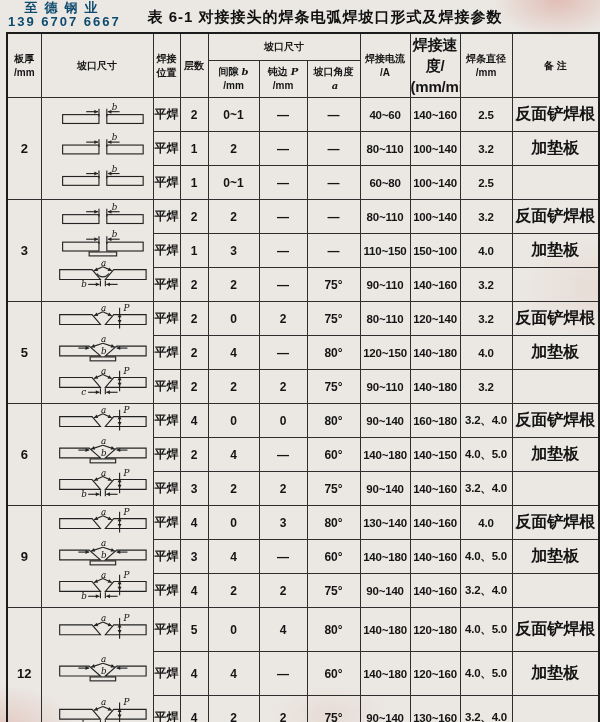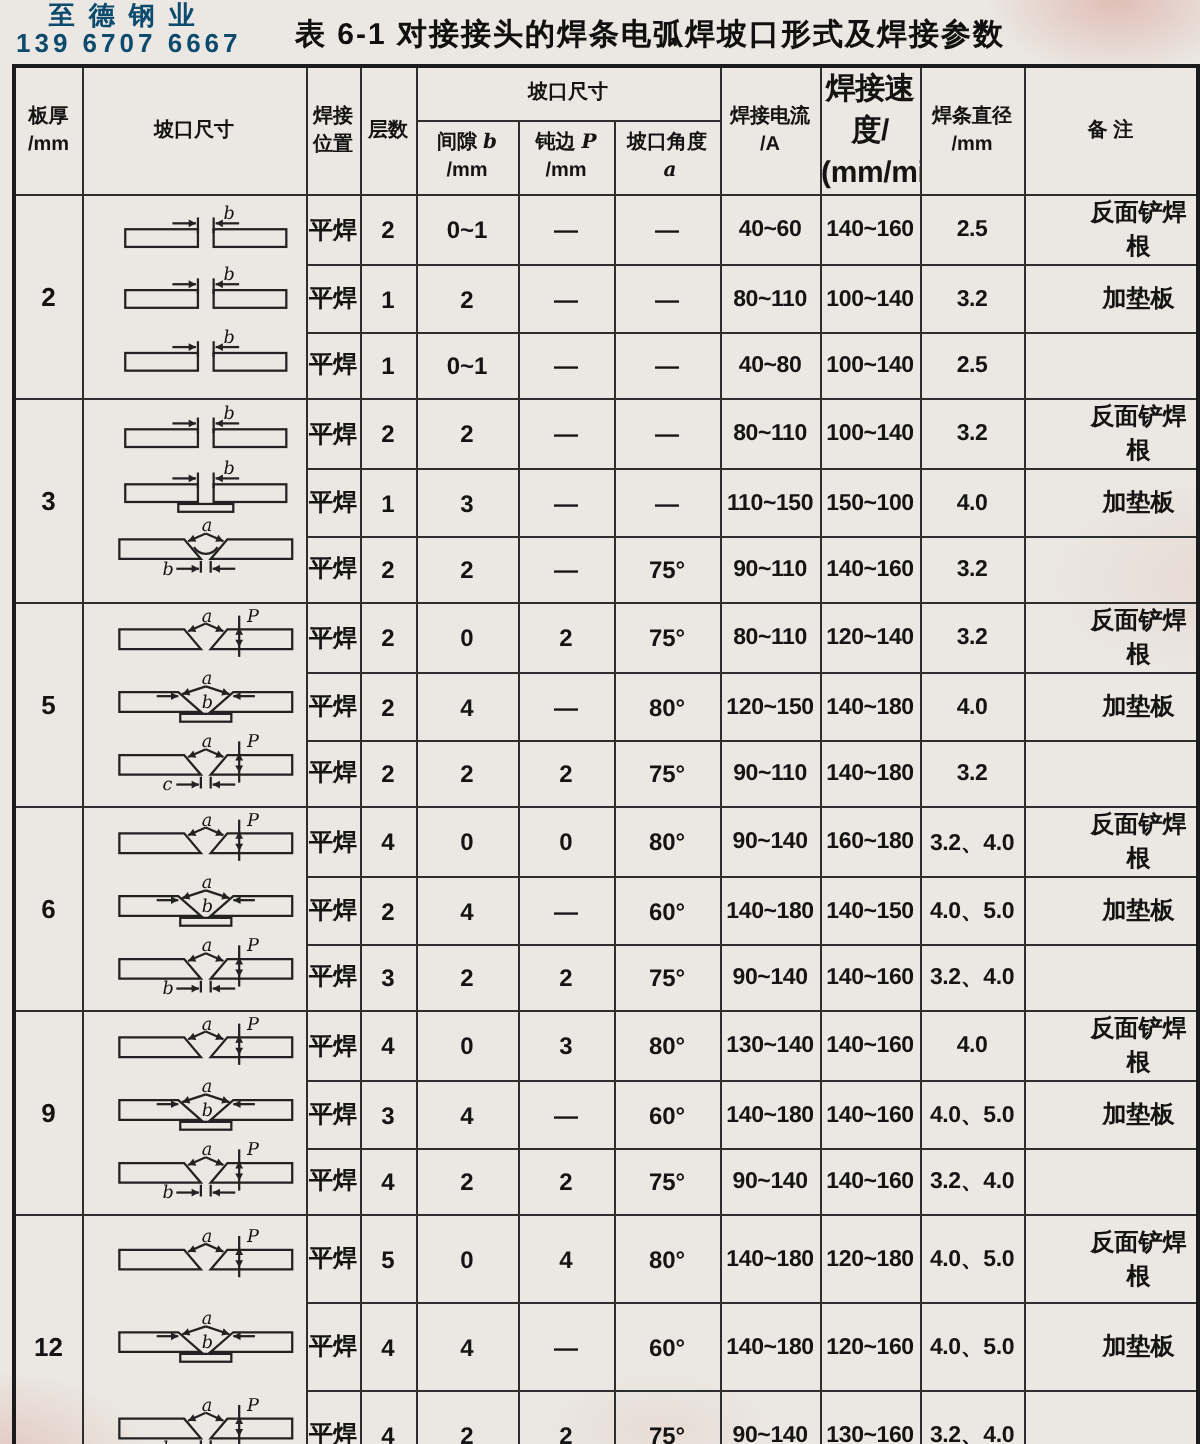--- a/index.html
+++ b/index.html
@@ -36,21 +36,21 @@
   thead tr.h2{height:37px;}
   .pre{white-space:pre-line;margin-top:44px;}
   .th-speed{font-size:15px;letter-spacing:-0.2px;}
   .var{font-style:italic;font-family:"DejaVu Serif",serif;margin-left:3px;}
   tbody tr{height:33px;}
   tbody tr.tall{height:43px;}
   tbody td{font-size:12px;font-weight:700;}
   .c-thk{font-size:13px;}
   .c-gap,.c-blunt,.c-angle{font-size:12px;margin-left:46px;}
   .c-cur,.c-spd,.c-dia{font-size:11.5px;letter-spacing:-0.2px;}
-  .c-rem{font-size:12px;padding-left:28px;}
+  .c-rem{font-size:16px;}
   .c-diagram{padding:2px 0;}
   svg.diag{stroke:#222;fill:none;stroke-width:1.15;display:block;margin:0 auto;}
   svg.diag .f{fill:#222;stroke:none;}
   svg.diag text{font:italic 9px "DejaVu Serif",serif;stroke:none;fill:#111;}
 </style>
 </head>
 <body>
 
 <div class="watermark">
   <div class="wm1">至德钢业</div>
@@ -159,21 +159,21 @@
         <td class="c-spd">100~140</td>
         <td class="c-dia">3.2</td>
         <td class="c-rem">加垫板</td>
       </tr>
       <tr>
         <td class="c-pos">平焊</td>
         <td class="c-lay">1</td>
         <td class="c-gap">0~1</td>
         <td class="c-blunt">—</td>
         <td class="c-angle">—</td>
-        <td class="c-cur">40~80</td>
+        <td class="c-cur">60~80</td>
         <td class="c-spd">100~140</td>
         <td class="c-dia">2.5</td>
         <td class="c-rem"></td>
       </tr>
       <tr>
         <td class="c-thk" rowspan="3">3</td>
         <td class="c-diagram" rowspan="3">
           <svg class="diag" width="110" height="97" viewBox="0 0 112 97">
             <rect x="21" y="12" width="37" height="9"></rect>
             <rect x="66" y="12" width="37" height="9"></rect>

